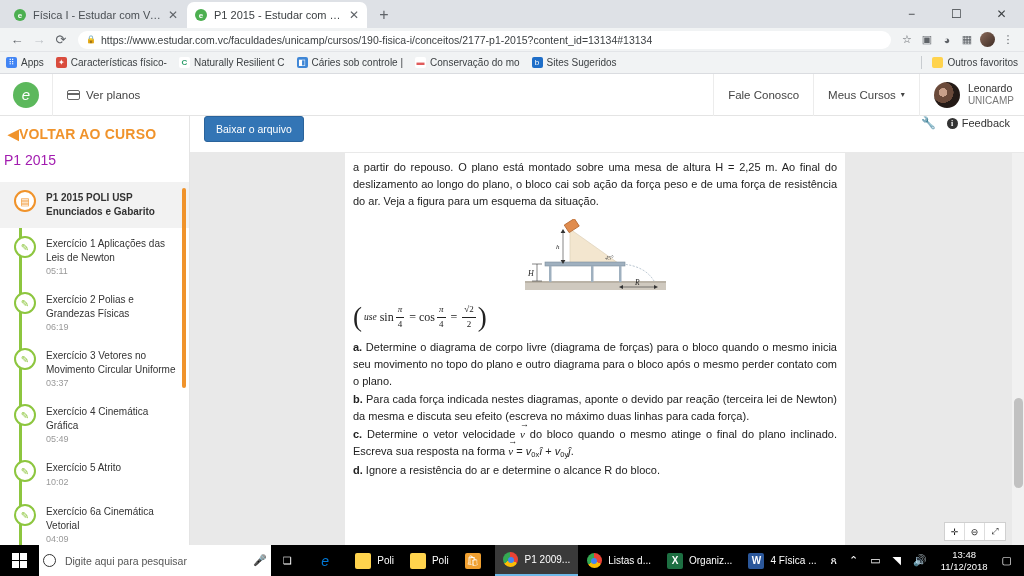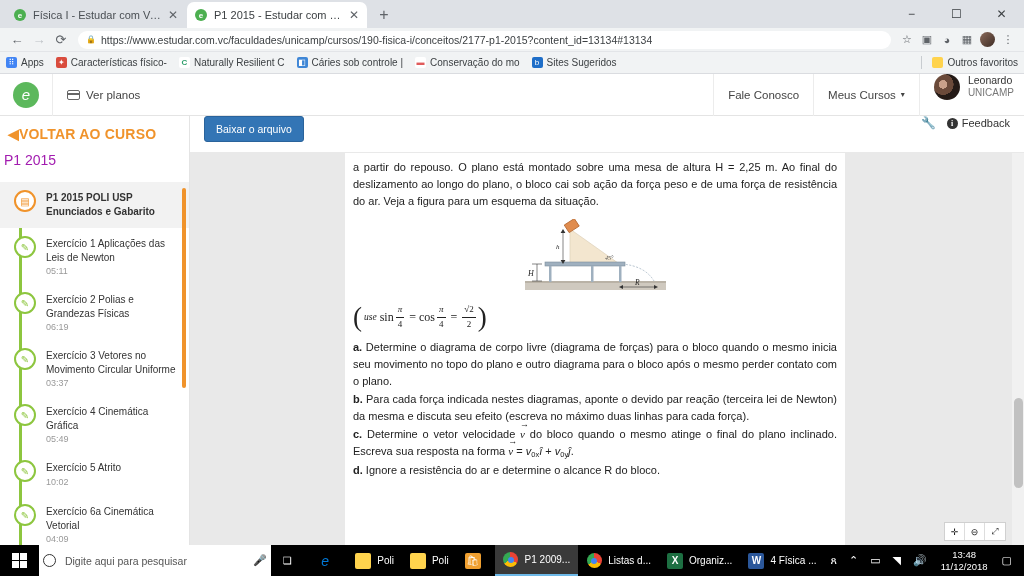--- a/index.html
+++ b/index.html
@@ -99,21 +99,21 @@
   }
   .hdr-right { margin-left: auto; display: flex; align-items: center; height: 42px; }
   .credit-ico {
     width: 13px; height: 10px; border: 1px solid #666; border-radius: 2px;
     margin-right: 6px; position: relative;
   }
   .credit-ico:after {
     content: ''; position: absolute; left: 0; right: 0; top: 2px;
     height: 2px; background: #666;
   }
-  .user-box { display: flex; align-items: flex-start; padding: 0 10px 0 14px; border-left: 1px solid #ececec; height: 42px; }
+  .user-box { display: flex; align-items: center; padding: 0 10px 0 14px; border-left: 1px solid #ececec; height: 42px; }
   .avatar-lg {
     width: 26px; height: 26px; border-radius: 50%;
     background: radial-gradient(circle at 35% 40%, #c9a08a 0 18%, #6b4a3a 19% 45%, #241a16 46%);
     margin-right: 8px; flex: 0 0 auto;
   }
   .user-name { font-size: 10.5px; color: #333; line-height: 1.25; }
   .user-org { font-size: 10px; color: #777; line-height: 1.25; }
 
   
   .sidebar {

